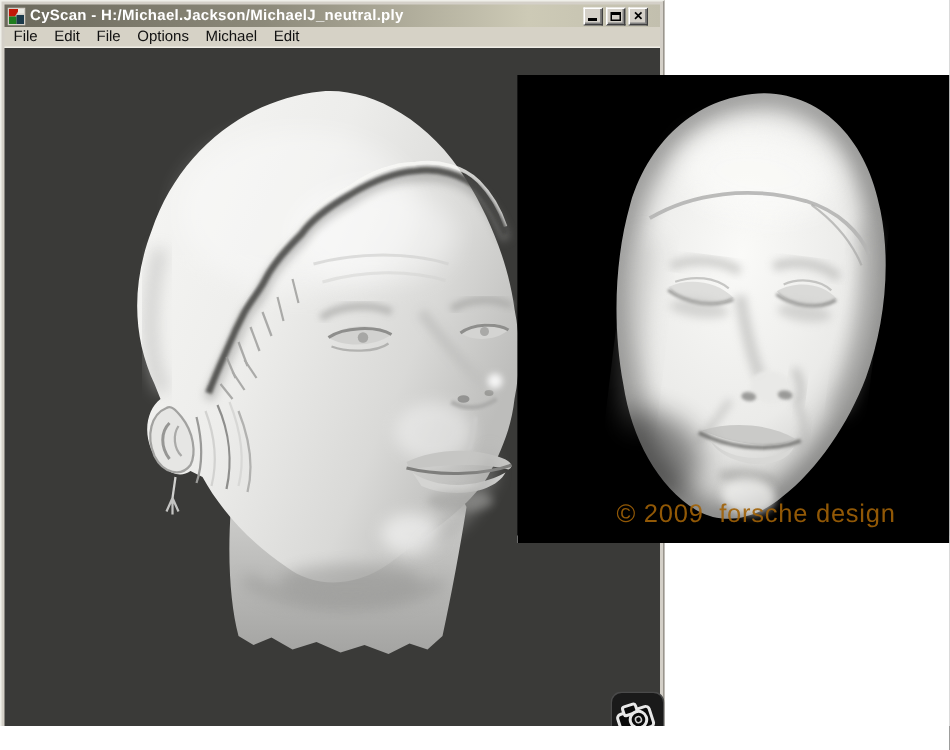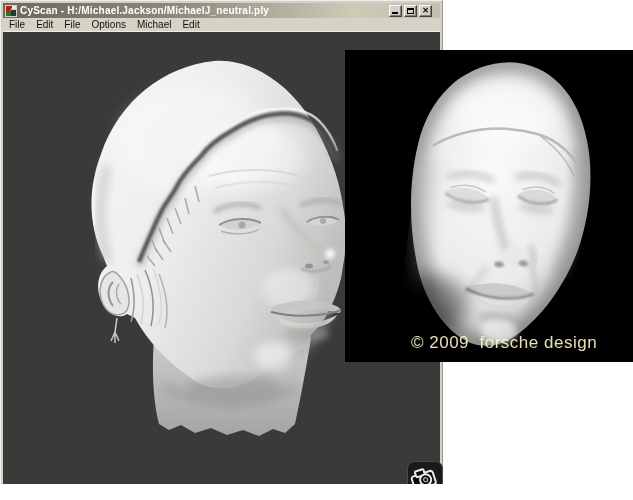--- a/index.html
+++ b/index.html
@@ -27,21 +27,21 @@
              border:1px solid #000;border-top-width:2px;}
   .menubar{height:14px;background:#d6d2c6;display:flex;align-items:center;
            padding-left:2px;border-bottom:1px solid #efede6;}
   .menu-item{font-size:10px;color:#111;padding:1px 4px;margin-right:3px;white-space:nowrap;}
   .viewport{position:relative;width:437px;height:465px;background:#3a3a38;overflow:hidden;}
   .headsvg{position:absolute;left:56px;top:24px;}
 
   
   .photo{position:absolute;left:345px;top:50px;width:288px;height:312px;background:#000000;
          border-bottom:5px solid #ffffff;z-index:2;overflow:visible;}
-  .watermark{position:absolute;left:66px;bottom:4px;font-size:17px;color:#fef9c3;
+  .watermark{position:absolute;left:66px;bottom:4px;font-size:17px;color:#a16207;
              white-space:pre;letter-spacing:0.5px;opacity:0.9;margin-top:20px;}
 
   
   .camera-badge{position:absolute;left:407px;top:461px;width:36px;height:37px;z-index:3;}
 </style>
 </head>
 <body>
 
 <div class="stage">
 

